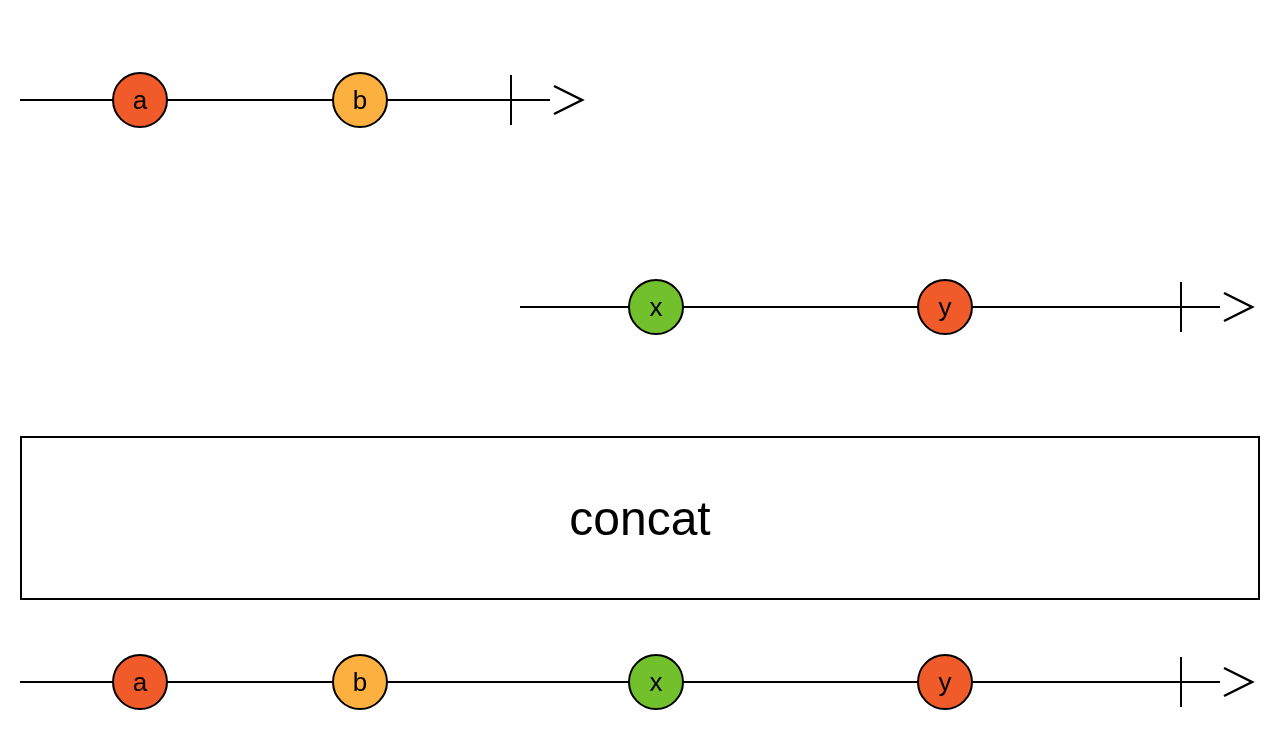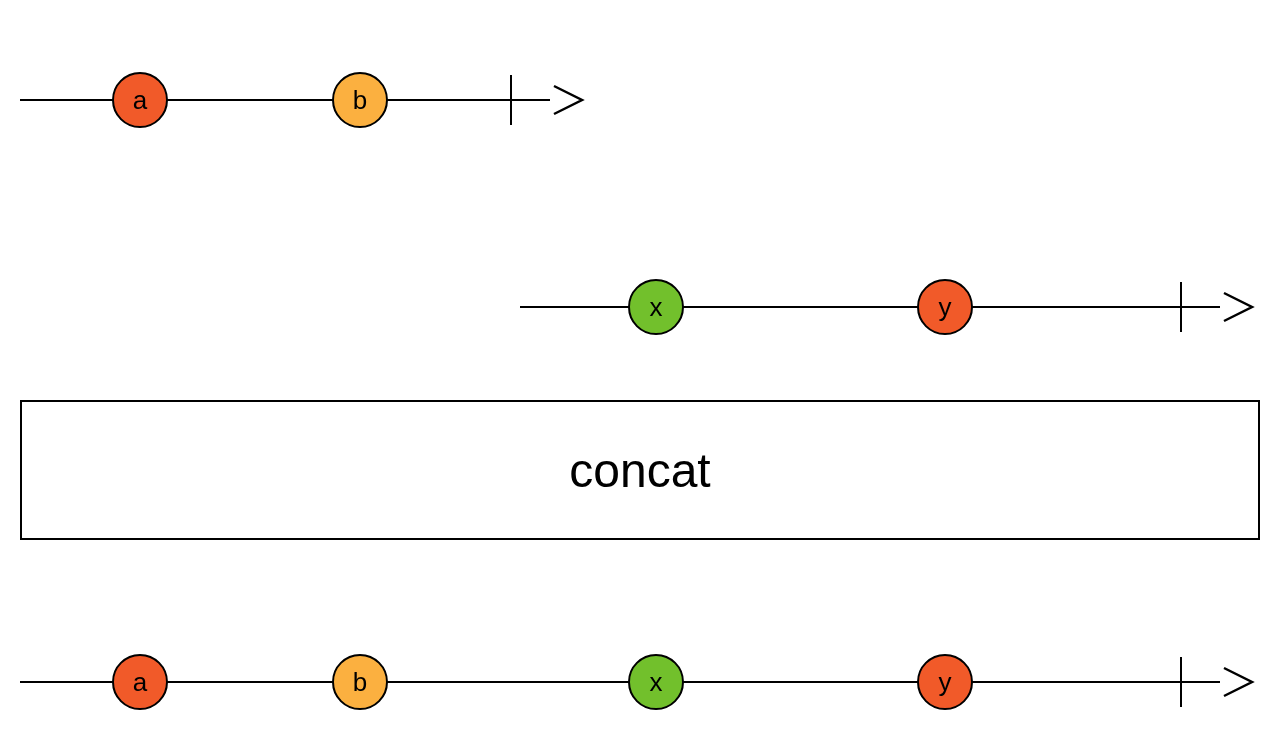--- a/index.html
+++ b/index.html
@@ -93,21 +93,21 @@
     </div>
     <div class="marble" style="left: 425px; background: rgb(241, 90, 41);">
       <span>y</span>
     </div>
     <div class="tick" style="left:660px;"></div>
     <svg class="arrowhead" width="44" height="36" viewBox="0 0 44 36">
       <polyline points="8,4 36,18 8,32" fill="none" stroke="#000" stroke-width="2.5"></polyline>
     </svg>
   </div>
 
-  <div class="op-box" style="left:20px; top:400px; width:1240px; height:140px;">
+  <div class="op-box" style="left:20px; top:436px; width:1240px; height:164px;">
     <span>concat</span>
   </div>
 
   <div class="timeline" style="left:20px; top:650px; width:1240px;">
     <div class="line"></div>
     <div class="marble" style="left: 120px; background: rgb(241, 90, 41);">
       <span>a</span>
     </div>
     <div class="marble" style="left: 340px; background: rgb(251, 176, 64);">
       <span>b</span>

